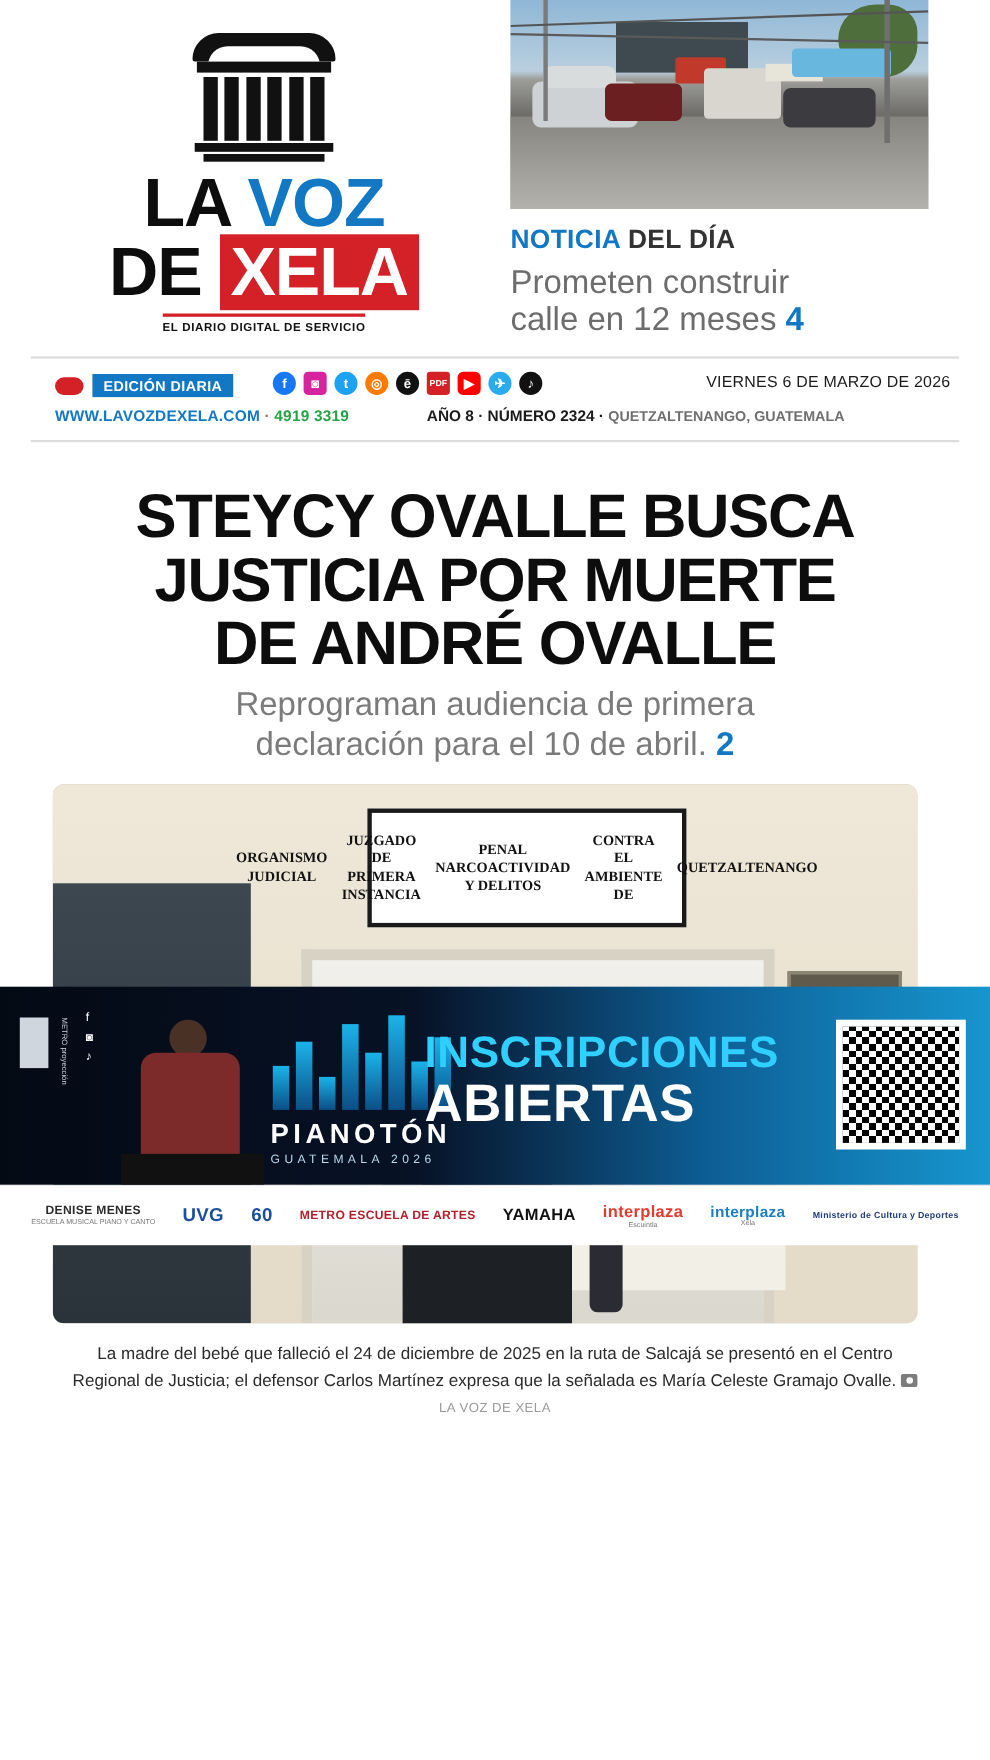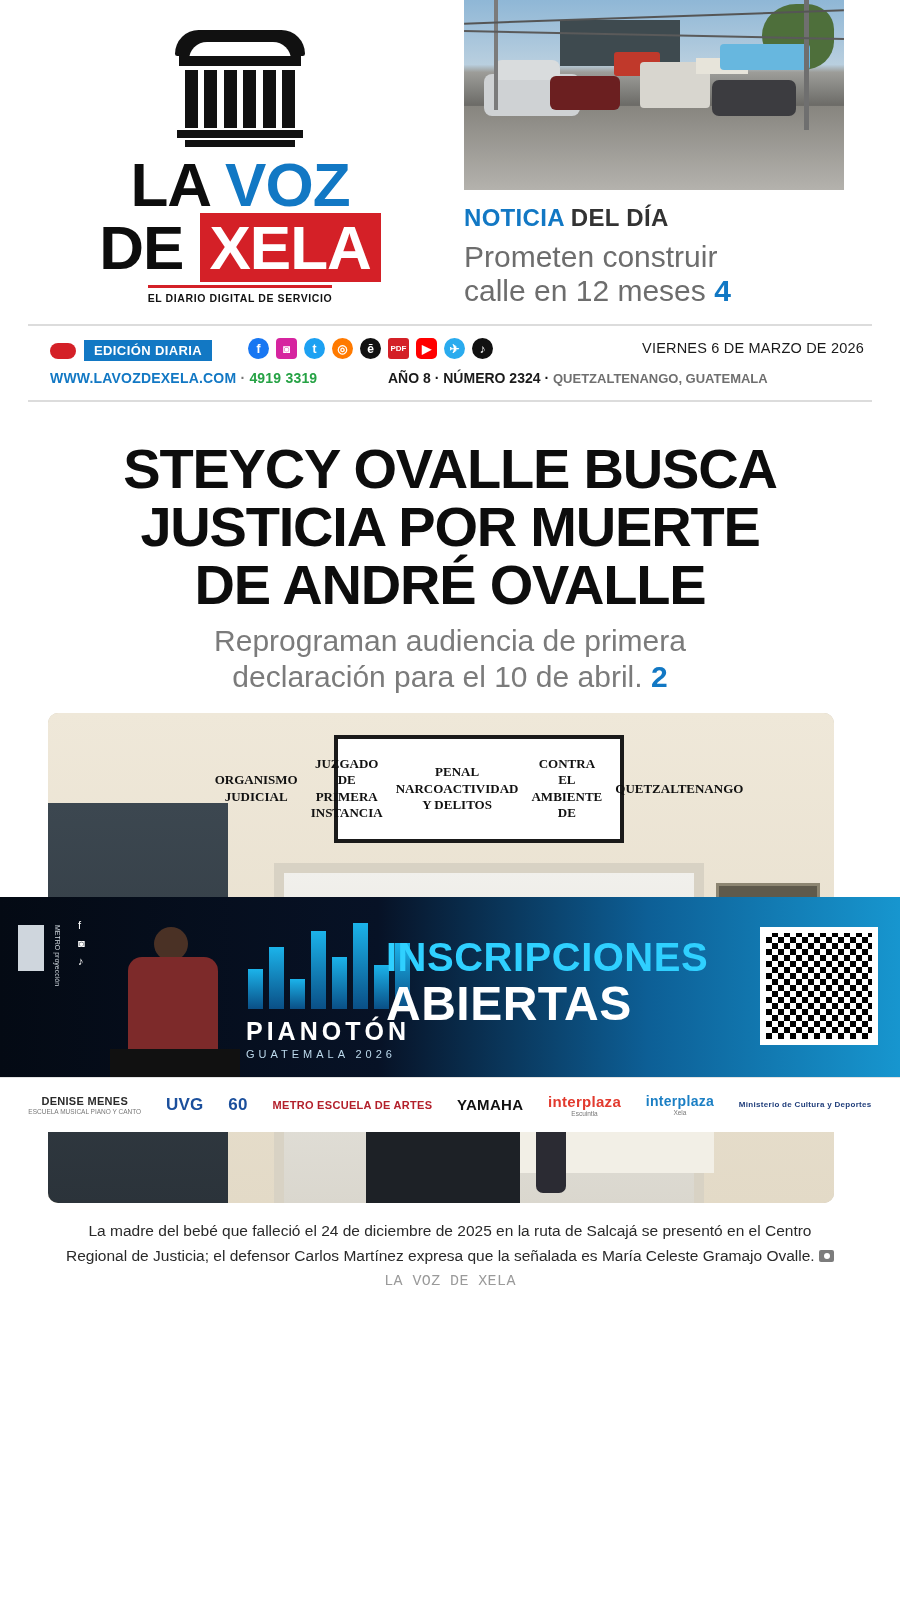--- a/index.html
+++ b/index.html
@@ -139,21 +139,21 @@
   .mp-person .glasses { position: absolute; left: 62px; top: 38px; width: 62px; height: 14px; border-top: 3px solid #3a3a3a; }
   .mp-person .glasses:before, .mp-person .glasses:after { content:""; position:absolute; top:0; width:24px; height:14px; border:2px solid #3a3a3a; border-radius:6px; }
   .mp-person .glasses:before { left: 0; } .mp-person .glasses:after { right: 0; }
   .mp-person .body { position: absolute; left: 18px; top: 92px; width: 154px; height: 200px; background: #1d2126; border-radius: 28px 28px 0 0; }
   .mp-person .sleeve { position: absolute; left: 0px; top: 140px; width: 36px; height: 70px; background: #8b8f93; border-radius: 10px; }
   .mp-person .sleeve2 { position: absolute; right: 0px; top: 140px; width: 36px; height: 70px; background: #8b8f93; border-radius: 10px; }
 
   .caption {
     margin: 16px 64px 0; text-align: center; font-size: 15.5px; line-height: 1.6; color: #2a2a2a;
   }
-  .caption .credit { color: #9a9a9a; font-size: 15px; letter-spacing: 0.4px; font-family: Liberation Mono, monospace; }
+  .caption .credit { color: #9a9a9a; font-size: 12px; letter-spacing: 0.4px; }
   .cam-icon { display: inline-block; width: 15px; height: 12px; background: #7c7c7c; border-radius: 2px; position: relative; vertical-align: -1px; }
   .cam-icon:after { content:""; position:absolute; left:4.5px; top:3px; width:6px; height:6px; border-radius:50%; background:#fff; }
 
   
   .ad { position: absolute; left: 0; bottom: 0; width: 900px; height: 235px; }
   .ad-main { position: relative; width: 900px; height: 180px; background: linear-gradient(90deg,#040a14 0%, #071226 42%, #0d5f96 72%, #1796cf 100%); overflow: hidden; }
   .ad-left-icons { position: absolute; left: 18px; top: 28px; display: flex; gap: 10px; align-items: flex-start; }
   .ad-left-icons .mi { width: 26px; height: 46px; background: #cfd6dd; }
   .ad-left-icons .txt { color: #cfd6dd; font-size: 7px; writing-mode: vertical-rl; }
   .ad-soc { position: absolute; left: 78px; top: 22px; display: flex; flex-direction: column; gap: 6px; color: #fff; font-size: 11px; }

